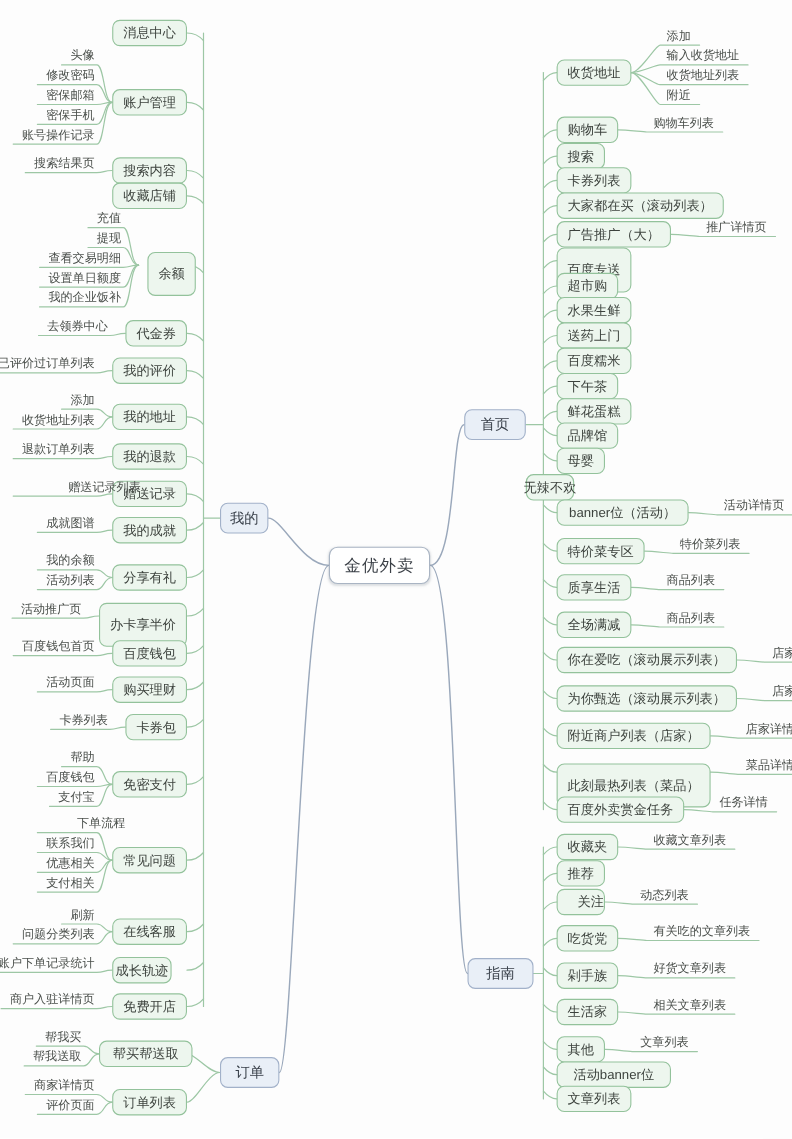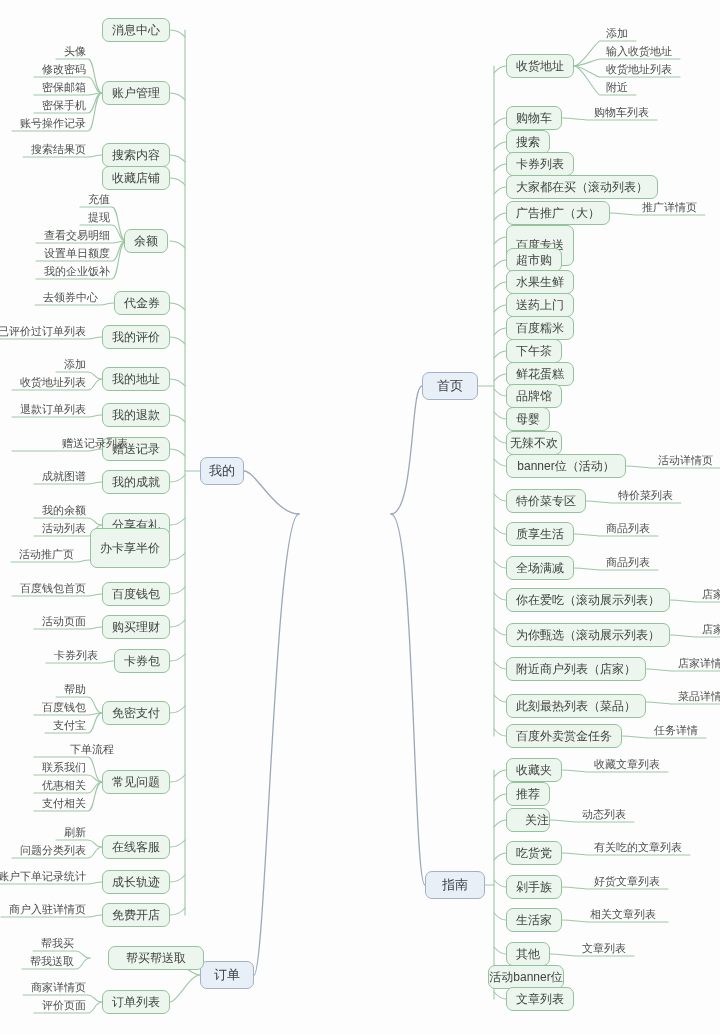--- a/index.html
+++ b/index.html
@@ -163,33 +163,34 @@
         <path d="M 494 880 Q 500 887, 506 887"></path>
         <path d="M 562 887 C 570 887, 584 889, 588 889 L 668 889"></path>
         <path d="M 494 913 Q 500 920, 506 920"></path>
         <path d="M 562 920 C 570 920, 584 922, 588 922 L 668 922"></path>
         <path d="M 494 947 Q 500 954, 506 954"></path>
         <path d="M 550 954 C 558 954, 572 956, 576 956 L 634 956"></path>
         <path d="M 494 970 Q 500 977, 506 977"></path>
         <path d="M 494 992 Q 500 999, 506 999"></path>
       </g>
   </svg>
+  <div class="center-node" id="center" style="left: 299px; top: 497px; width: 92px; height: 34px;">金优外卖</div>
   <div id="nodes">
       <div class="node main-node" style="left: 200px; top: 457px; width: 44px; height: 28px;">我的</div>
       <div class="node topic-node" style="left: 102px; top: 18px; width: 68px; height: 24px;">消息中心</div>
       <div class="node topic-node" style="left: 102px; top: 81px; width: 68px; height: 24px;">账户管理</div>
       <div class="leaf-label leaf-left" style="left: 58px; top: 43px; width: 28px;">头像</div>
       <div class="leaf-label leaf-left" style="left: 36px; top: 61px; width: 50px;">修改密码</div>
       <div class="leaf-label leaf-left" style="left: 36px; top: 79px; width: 50px;">密保邮箱</div>
       <div class="leaf-label leaf-left" style="left: 36px; top: 97px; width: 50px; text-align: right;">密保手机</div>
       <div class="leaf-label leaf-left" style="left: 14px; top: 115px; width: 72px;">账号操作记录</div>
       <div class="node topic-node" style="left: 102px; top: 143px; width: 68px; height: 24px;">搜索内容</div>
       <div class="leaf-label leaf-left" style="left: 25px; top: 141px; width: 61px;">搜索结果页</div>
       <div class="node topic-node" style="left: 102px; top: 166px; width: 68px; height: 24px;">收藏店铺</div>
-      <div class="node topic-node" style="left: 124px; top: 229px; width: 44px; height: 24px;">余额</div>
+      <div class="node topic-node" style="left: 134px; top: 229px; width: 44px; height: 40px;">余额</div>
       <div class="leaf-label leaf-left" style="left: 82px; top: 191px; width: 28px;">充值</div>
       <div class="leaf-label leaf-left" style="left: 82px; top: 209px; width: 28px;">提现</div>
       <div class="leaf-label leaf-left" style="left: 38px; top: 227px; width: 72px;">查看交易明细</div>
       <div class="leaf-label leaf-left" style="left: 38px; top: 245px; width: 72px;">设置单日额度</div>
       <div class="leaf-label leaf-left" style="left: 38px; top: 263px; width: 72px;">我的企业饭补</div>
       <div class="node topic-node" style="left: 114px; top: 291px; width: 56px; height: 24px;">代金券</div>
       <div class="leaf-label leaf-left" style="left: 37px; top: 289px; width: 61px;">去领券中心</div>
       <div class="node topic-node" style="left: 102px; top: 325px; width: 68px; height: 24px;">我的评价</div>
       <div class="leaf-label leaf-left" style="left: -8px; top: 323px; width: 94px;">已评价过订单列表</div>
       <div class="node topic-node" style="left: 102px; top: 367px; width: 68px; height: 24px;">我的地址</div>
@@ -197,46 +198,46 @@
       <div class="leaf-label leaf-left" style="left: 14px; top: 374px; width: 72px;">收货地址列表</div>
       <div class="node topic-node" style="left: 102px; top: 403px; width: 68px; height: 24px;">我的退款</div>
       <div class="leaf-label leaf-left" style="left: 14px; top: 401px; width: 72px;">退款订单列表</div>
       <div class="node topic-node" style="left: 102px; top: 437px; width: 68px; height: 24px;">赠送记录</div>
       <div class="leaf-label leaf-left" style="left: 14px; top: 435px; width: 72px; margin-left: 42px;">赠送记录列表</div>
       <div class="node topic-node" style="left: 102px; top: 470px; width: 68px; height: 24px;">我的成就</div>
       <div class="leaf-label leaf-left" style="left: 36px; top: 468px; width: 50px;">成就图谱</div>
       <div class="node topic-node" style="left: 102px; top: 513px; width: 68px; height: 24px;">分享有礼</div>
       <div class="leaf-label leaf-left" style="left: 36px; top: 502px; width: 50px;">我的余额</div>
       <div class="leaf-label leaf-left" style="left: 36px; top: 520px; width: 50px;">活动列表</div>
-      <div class="node topic-node" style="left: 90px; top: 528px; width: 80px; height: 40px;">办卡享半价</div>
+      <div class="node topic-node" style="left: 90px; top: 548px; width: 80px; height: 40px;">办卡享半价</div>
       <div class="leaf-label leaf-left" style="left: 13px; top: 546px; width: 61px;">活动推广页</div>
       <div class="node topic-node" style="left: 102px; top: 582px; width: 68px; height: 24px;">百度钱包</div>
       <div class="leaf-label leaf-left" style="left: 14px; top: 580px; width: 72px;">百度钱包首页</div>
       <div class="node topic-node" style="left: 102px; top: 615px; width: 68px; height: 24px;">购买理财</div>
       <div class="leaf-label leaf-left" style="left: 36px; top: 613px; width: 50px;">活动页面</div>
       <div class="node topic-node" style="left: 114px; top: 649px; width: 56px; height: 24px;">卡券包</div>
       <div class="leaf-label leaf-left" style="left: 48px; top: 647px; width: 50px;">卡券列表</div>
       <div class="node topic-node" style="left: 102px; top: 701px; width: 68px; height: 24px;">免密支付</div>
       <div class="leaf-label leaf-left" style="left: 58px; top: 681px; width: 28px;">帮助</div>
       <div class="leaf-label leaf-left" style="left: 36px; top: 699px; width: 50px;">百度钱包</div>
       <div class="leaf-label leaf-left" style="left: 47px; top: 717px; width: 39px;">支付宝</div>
       <div class="node topic-node" style="left: 102px; top: 770px; width: 68px; height: 24px;">常见问题</div>
       <div class="leaf-label leaf-left" style="left: 36px; top: 741px; width: 50px; margin-left: 28px;">下单流程</div>
       <div class="leaf-label leaf-left" style="left: 36px; top: 759px; width: 50px;">联系我们</div>
       <div class="leaf-label leaf-left" style="left: 36px; top: 777px; width: 50px;">优惠相关</div>
       <div class="leaf-label leaf-left" style="left: 36px; top: 795px; width: 50px;">支付相关</div>
       <div class="node topic-node" style="left: 102px; top: 835px; width: 68px; height: 24px;">在线客服</div>
       <div class="leaf-label leaf-left" style="left: 58px; top: 824px; width: 28px;">刷新</div>
       <div class="leaf-label leaf-left" style="left: 14px; top: 842px; width: 72px;">问题分类列表</div>
-      <div class="node topic-node" style="left: 102px; top: 870px; width: 68px; height: 24px;">成长轨迹</div>
+      <div class="node topic-node" style="left: 102px; top: 870px; width: 54px; height: 24px;">成长轨迹</div>
       <div class="leaf-label leaf-left" style="left: -8px; top: 868px; width: 94px;">账户下单记录统计</div>
       <div class="node topic-node" style="left: 102px; top: 903px; width: 68px; height: 24px;">免费开店</div>
       <div class="leaf-label leaf-left" style="left: 3px; top: 901px; width: 83px;">商户入驻详情页</div>
       <div class="node main-node" style="left: 200px; top: 961px; width: 54px; height: 28px;">订单</div>
-      <div class="node topic-node" style="left: 108px; top: 946px; width: 96px; height: 24px; text-align: center;">帮买帮送取</div>
+      <div class="node topic-node" style="left: 90px; top: 946px; width: 85px; height: 24px; text-align: center;">帮买帮送取</div>
       <div class="leaf-label leaf-left" style="left: 35px; top: 935px; width: 39px;">帮我买</div>
       <div class="leaf-label leaf-left" style="left: 24px; top: 953px; width: 50px;">帮我送取</div>
       <div class="node topic-node" style="left: 102px; top: 990px; width: 68px; height: 24px;">订单列表</div>
       <div class="leaf-label leaf-left" style="left: 25px; top: 979px; width: 61px;">商家详情页</div>
       <div class="leaf-label leaf-left" style="left: 36px; top: 997px; width: 50px;">评价页面</div>
       <div class="node main-node" style="left: 422px; top: 372px; width: 56px; height: 28px;">首页</div>
       <div class="node topic-node" style="left: 506px; top: 54px; width: 68px; height: 24px;">收货地址</div>
       <div class="leaf-label leaf-right" style="left: 606px; top: 25px; width: 32px;">添加</div>
       <div class="leaf-label leaf-right" style="left: 606px; top: 43px; width: 76px;">输入收货地址</div>
       <div class="leaf-label leaf-right" style="left: 606px; top: 61px; width: 76px;">收货地址列表</div>
@@ -250,49 +251,49 @@
       <div class="leaf-label leaf-right" style="left: 642px; top: 199px; width: 65px;">推广详情页</div>
       <div class="node topic-node" style="left: 506px; top: 225px; width: 68px; height: 41px; text-align: right;">百度专送</div>
       <div class="node topic-node" style="left: 506px; top: 248px; width: 56px; height: 24px;">超市购</div>
       <div class="node topic-node" style="left: 506px; top: 270px; width: 68px; height: 24px;">水果生鲜</div>
       <div class="node topic-node" style="left: 506px; top: 293px; width: 68px; height: 24px;">送药上门</div>
       <div class="node topic-node" style="left: 506px; top: 316px; width: 68px; height: 24px;">百度糯米</div>
       <div class="node topic-node" style="left: 506px; top: 339px; width: 56px; height: 24px;">下午茶</div>
       <div class="node topic-node" style="left: 506px; top: 362px; width: 68px; height: 24px;">鲜花蛋糕</div>
       <div class="node topic-node" style="left: 506px; top: 384px; width: 56px; height: 24px;">品牌馆</div>
       <div class="node topic-node" style="left: 506px; top: 407px; width: 44px; height: 24px;">母婴</div>
-      <div class="node topic-node" style="left: 506px; top: 431px; width: 56px; height: 24px;">无辣不欢</div>
+      <div class="node topic-node" style="left: 478px; top: 431px; width: 44px; height: 24px;">无辣不欢</div>
       <div class="node topic-node" style="left: 506px; top: 454px; width: 120px; height: 24px;">banner位（活动）</div>
       <div class="leaf-label leaf-right" style="left: 658px; top: 452px; width: 65px;">活动详情页</div>
       <div class="node topic-node" style="left: 506px; top: 489px; width: 80px; height: 24px;">特价菜专区</div>
       <div class="leaf-label leaf-right" style="left: 618px; top: 487px; width: 65px;">特价菜列表</div>
       <div class="node topic-node" style="left: 506px; top: 522px; width: 68px; height: 24px;">质享生活</div>
       <div class="leaf-label leaf-right" style="left: 606px; top: 520px; width: 54px;">商品列表</div>
       <div class="node topic-node" style="left: 506px; top: 556px; width: 68px; height: 24px;">全场满减</div>
       <div class="leaf-label leaf-right" style="left: 606px; top: 554px; width: 54px;">商品列表</div>
       <div class="node topic-node" style="left: 506px; top: 588px; width: 164px; height: 24px;">你在爱吃（滚动展示列表）</div>
       <div class="leaf-label leaf-right" style="left: 702px; top: 586px; width: 65px;">店家详情页</div>
       <div class="node topic-node" style="left: 506px; top: 623px; width: 164px; height: 24px;">为你甄选（滚动展示列表）</div>
       <div class="leaf-label leaf-right" style="left: 702px; top: 621px; width: 65px;">店家详情页</div>
       <div class="node topic-node" style="left: 506px; top: 657px; width: 140px; height: 24px;">附近商户列表（店家）</div>
       <div class="leaf-label leaf-right" style="left: 678px; top: 655px; width: 65px;">店家详情页</div>
-      <div class="node topic-node" style="left: 506px; top: 694px; width: 140px; height: 24px;">此刻最热列表（菜品）</div>
+      <div class="node topic-node" style="left: 506px; top: 694px; width: 140px; height: 40px;">此刻最热列表（菜品）</div>
       <div class="leaf-label leaf-right" style="left: 678px; top: 688px; width: 65px;">菜品详情页</div>
       <div class="node topic-node" style="left: 506px; top: 724px; width: 116px; height: 24px;">百度外卖赏金任务</div>
       <div class="leaf-label leaf-right" style="left: 654px; top: 722px; width: 54px;">任务详情</div>
       <div class="node main-node" style="left: 425px; top: 871px; width: 60px; height: 28px;">指南</div>
       <div class="node topic-node" style="left: 506px; top: 758px; width: 56px; height: 24px;">收藏夹</div>
       <div class="leaf-label leaf-right" style="left: 594px; top: 756px; width: 76px;">收藏文章列表</div>
       <div class="node topic-node" style="left: 506px; top: 782px; width: 44px; height: 24px;">推荐</div>
       <div class="node topic-node" style="left: 506px; top: 808px; width: 44px; height: 24px; padding-left: 18px;">关注</div>
       <div class="leaf-label leaf-right" style="left: 582px; top: 806px; width: 54px;">动态列表</div>
       <div class="node topic-node" style="left: 506px; top: 841px; width: 56px; height: 24px;">吃货党</div>
       <div class="leaf-label leaf-right" style="left: 594px; top: 839px; width: 98px;">有关吃的文章列表</div>
       <div class="node topic-node" style="left: 506px; top: 875px; width: 56px; height: 24px;">剁手族</div>
       <div class="leaf-label leaf-right" style="left: 594px; top: 873px; width: 76px;">好货文章列表</div>
       <div class="node topic-node" style="left: 506px; top: 908px; width: 56px; height: 24px;">生活家</div>
-      <div class="leaf-label leaf-right" style="left: 580px; top: 906px; width: 76px; text-align: right;">相关文章列表</div>
+      <div class="leaf-label leaf-right" style="left: 594px; top: 906px; width: 76px;">相关文章列表</div>
       <div class="node topic-node" style="left: 506px; top: 942px; width: 44px; height: 24px;">其他</div>
       <div class="leaf-label leaf-right" style="left: 582px; top: 940px; width: 54px;">文章列表</div>
-      <div class="node topic-node" style="left: 488px; top: 965px; width: 76px; height: 24px;">活动banner位</div>
+      <div class="node topic-node" style="left: 506px; top: 965px; width: 104px; height: 24px;">活动banner位</div>
       <div class="node topic-node" style="left: 506px; top: 987px; width: 68px; height: 24px;">文章列表</div>
     </div>
 </div>
 
 </body></html>

